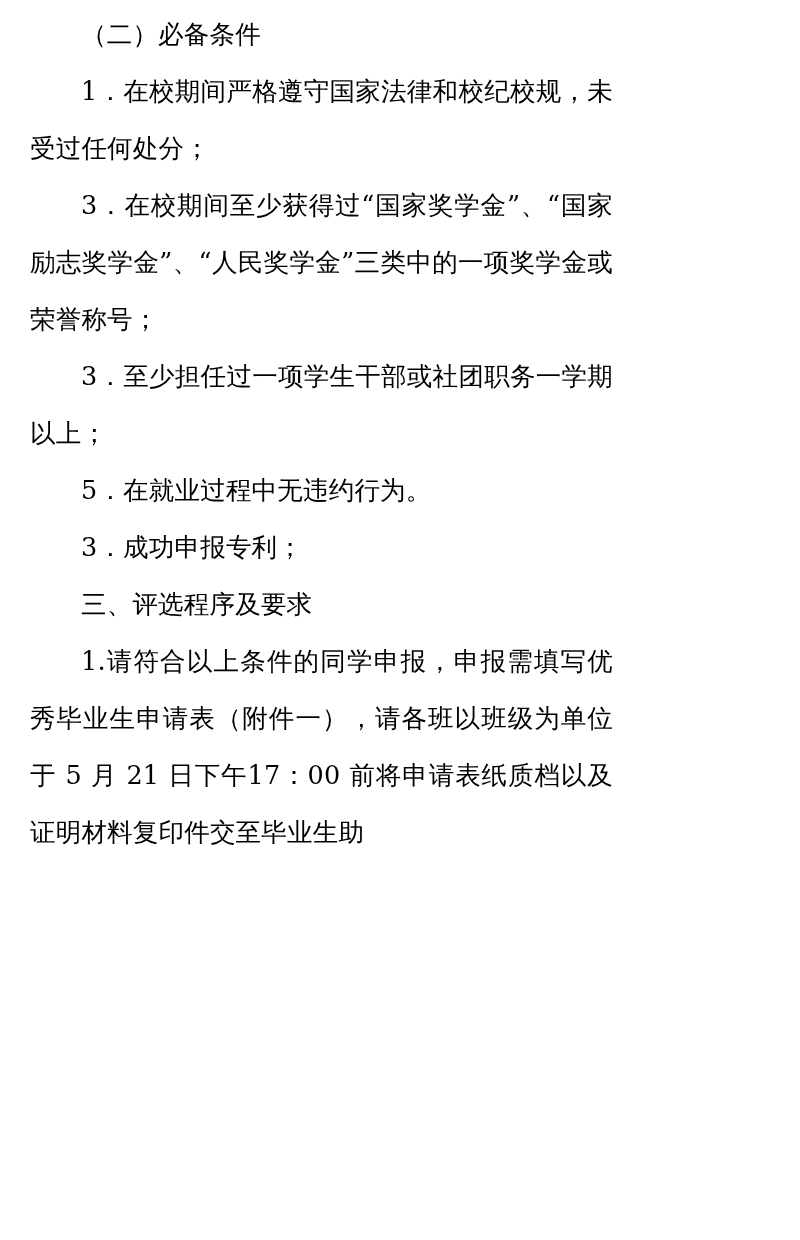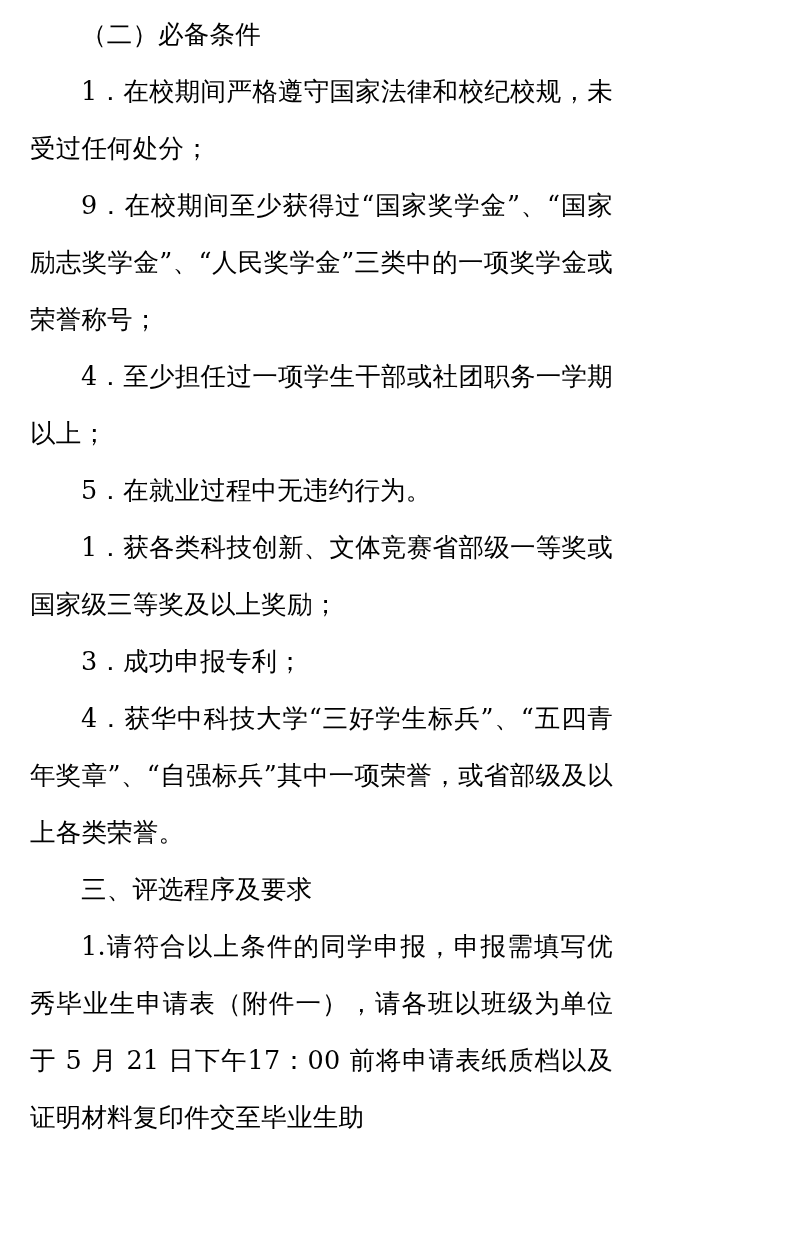--- a/index.html
+++ b/index.html
@@ -34,22 +34,20 @@
     text-indent: 51px;
   }
 </style>
 </head>
 <body>
 
 <div class="page">
 
   <p class="para indent">（二）必备条件</p>
   <p class="para indent">1．在校期间严格遵守国家法律和校纪校规，未受过任何处分；</p>
-  <p class="para indent">9．在校期间至少获得过“国家奖学金”、“国家励志奖学金”、“人民奖学金”三类中的一项奖学金或荣誉称号；</p>
-  <p class="para indent">4．至少担任过一项学生干部或社团职务一学期以上；</p>
+  <p class="para indent">3．在校期间至少获得过“国家奖学金”、“国家励志奖学金”、“人民奖学金”三类中的一项奖学金或荣誉称号；</p>
+  <p class="para indent">3．至少担任过一项学生干部或社团职务一学期以上；</p>
   <p class="para indent">5．在就业过程中无违约行为。</p>
-  <p class="para indent">1．获各类科技创新、文体竞赛省部级一等奖或国家级三等奖及以上奖励；</p>
   <p class="para indent">3．成功申报专利；</p>
-  <p class="para indent">4．获华中科技大学“三好学生标兵”、“五四青年奖章”、“自强标兵”其中一项荣誉，或省部级及以上各类荣誉。</p>
   <p class="para indent">三、评选程序及要求</p>
   <p class="para indent">1.请符合以上条件的同学申报，申报需填写优秀毕业生申请表（附件一），请各班以班级为单位于 5 月 21 日下午17：00 前将申请表纸质档以及证明材料复印件交至毕业生助</p>
 
 </div>
 
 </body></html>

